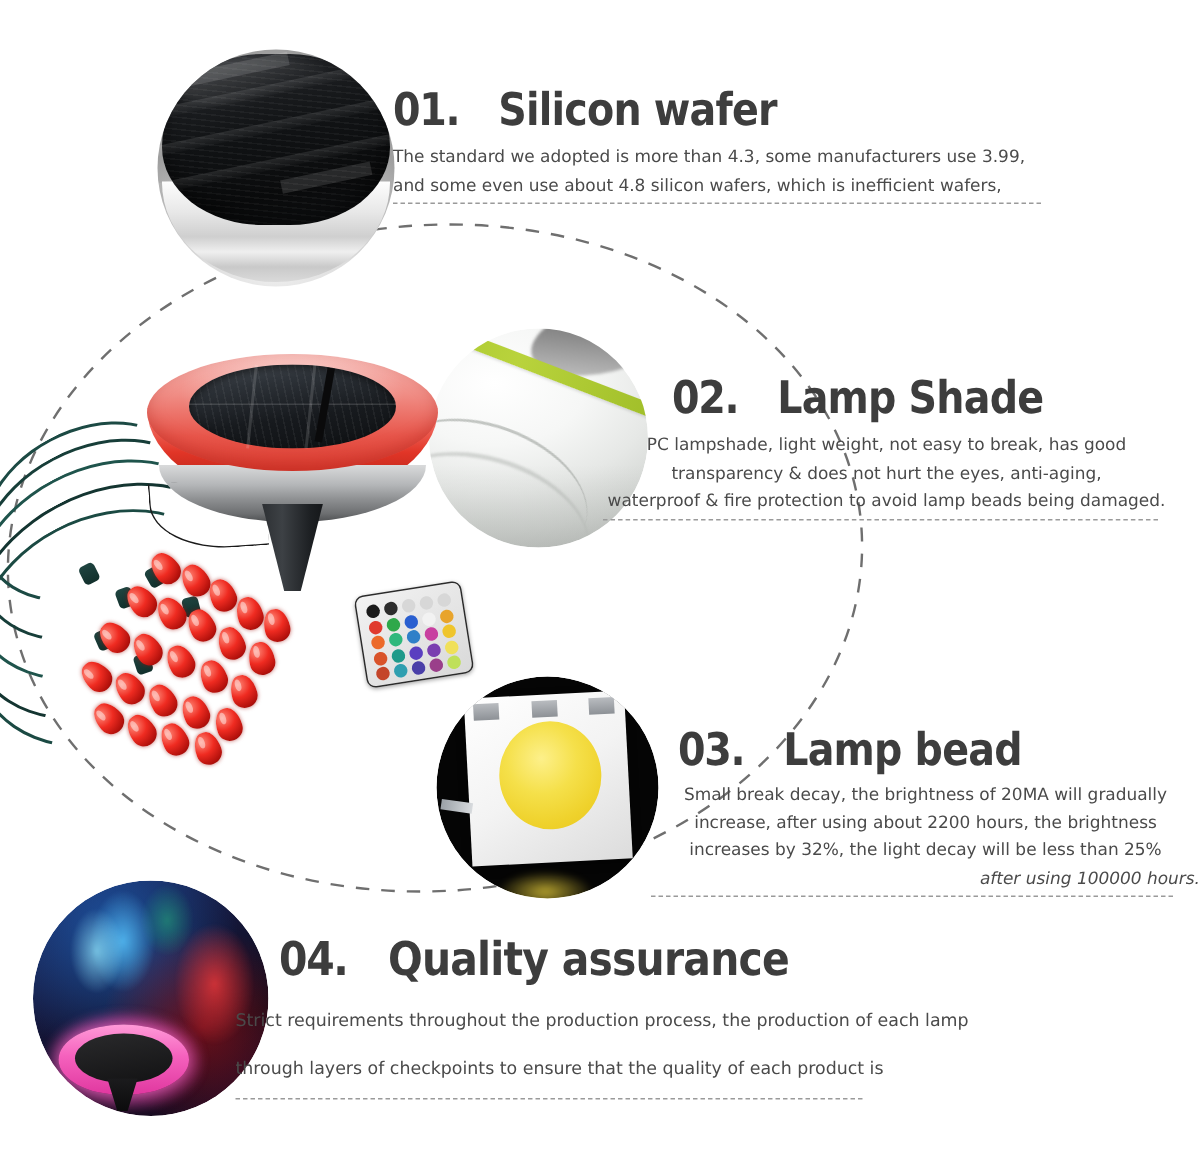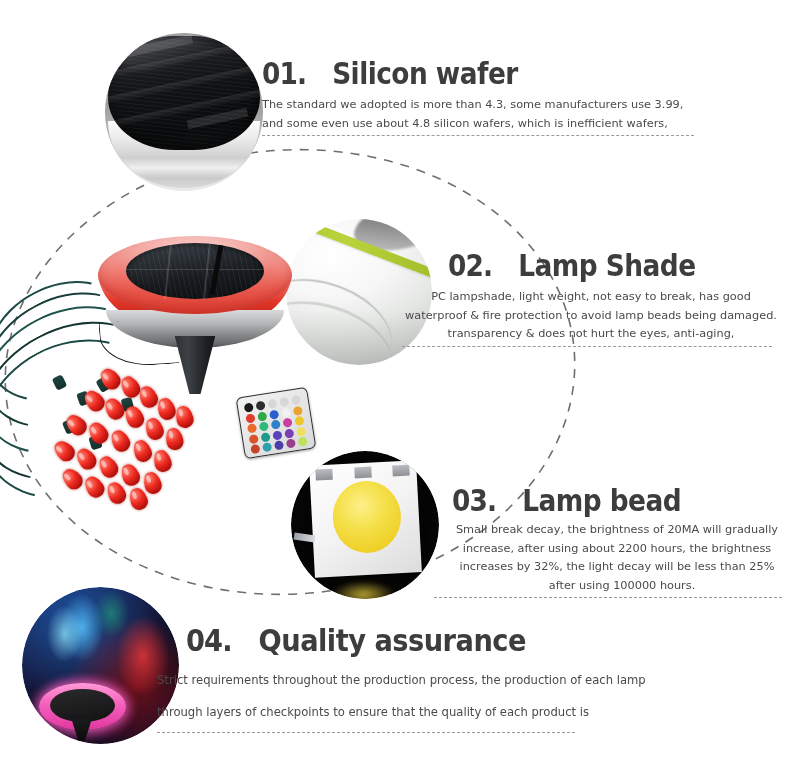--- a/index.html
+++ b/index.html
@@ -455,37 +455,37 @@
   </div>
 
   <div class="section" id="sec2">
     <div class="sec-title">
       <span class="sec-num">02.</span>
       &nbsp;
       <span>Lamp Shade</span>
     </div>
     <div class="sec-body">
       <span class="ln">PC lampshade, light weight, not easy to break, has good</span>
+      <span class="ln">transparency &amp; does not hurt the eyes, anti-aging,</span>
       <span class="ln">waterproof &amp; fire protection to avoid lamp beads being damaged.</span>
-      <span class="ln">transparency &amp; does not hurt the eyes, anti-aging,</span>
     </div>
     <div class="underline"></div>
   </div>
 
   <div class="section" id="sec3">
     <div class="sec-title">
       <span class="sec-num">03.</span>
       &nbsp;
       <span>Lamp bead</span>
     </div>
     <div class="sec-body">
       <span class="ln">Small break decay, the brightness of 20MA will gradually</span>
       <span class="ln">increase, after using about 2200 hours, the brightness</span>
       <span class="ln">increases by 32%, the light decay will be less than 25%</span>
-      <span class="ln" style="text-align:center;padding-left:10px;">after using 100000 hours.</span>
+      <span class="ln" style="text-align:right;padding-left:10px;font-style:italic;">after using 100000 hours.</span>
     </div>
     <div class="underline"></div>
   </div>
 
   <div class="section" id="sec4">
     <div class="sec-title">
       <span class="sec-num">04.</span>
       &nbsp;
       <span>Quality assurance</span>
     </div>

